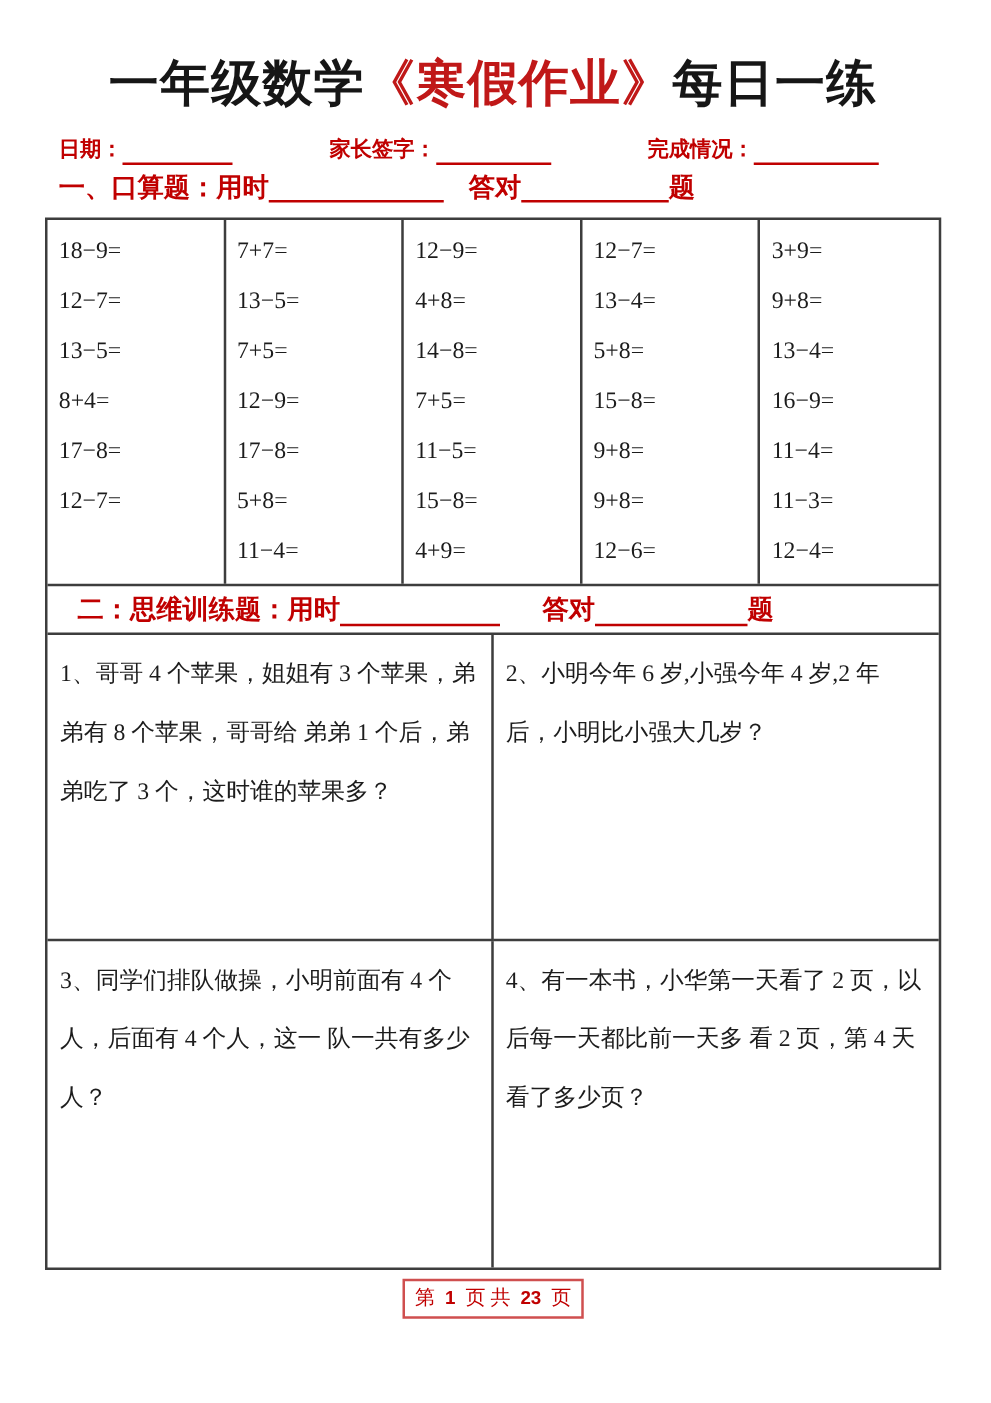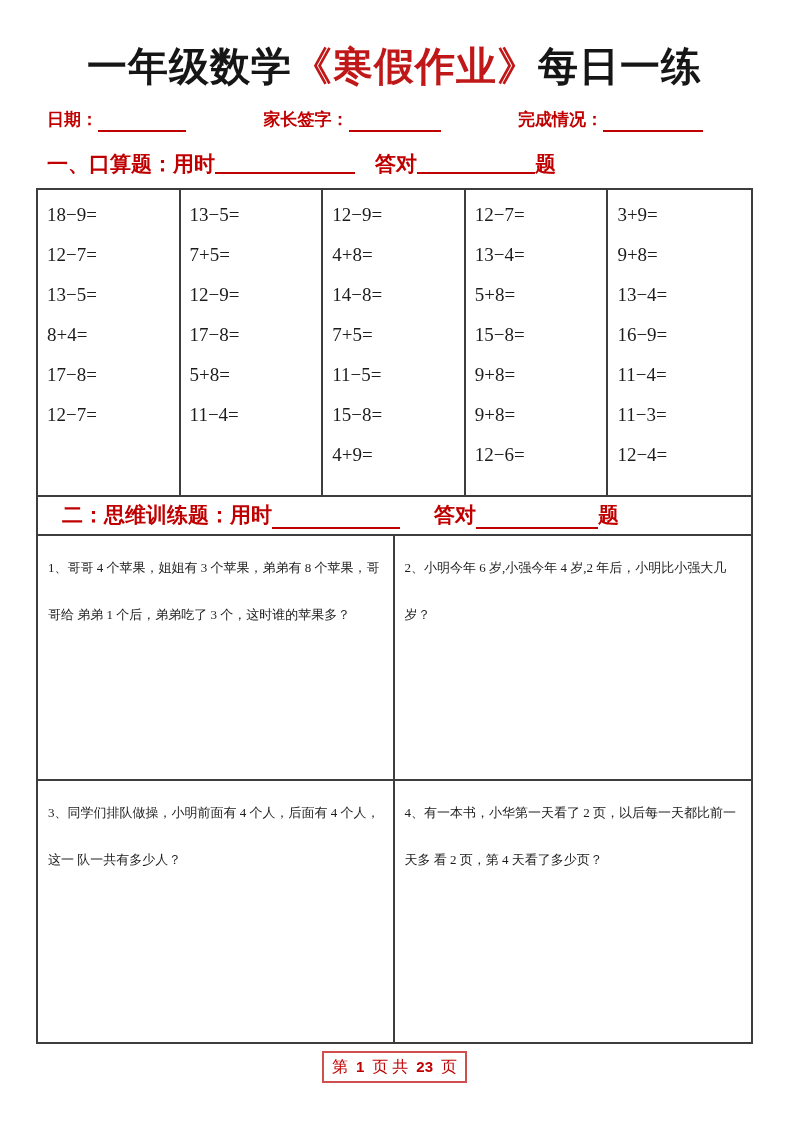--- a/index.html
+++ b/index.html
@@ -43,46 +43,46 @@
     display: inline-block;
     border-bottom: 2px solid #c00000;
     height: 20px;
   }
   .b-88  { width: 88px; }
   .b-100 { width: 100px; }
   .b-92  { width: 92px; }
 
   
   .sec-header {
-    margin: 18px 0 0 11px;
+    margin: 4px 0 0 11px;
     color: #c00000;
     font-weight: bold;
     font-size: 21px;
     line-height: 28px;
     display: flex;
-    align-items: flex-start;
+    align-items: center;
   }
   .sec-header .blank { height: 24px; }
   .b-140 { width: 140px; }
   .b-118 { width: 118px; }
   .gap-20 { margin-left: 20px; }
 
   
   .grid-wrapper {
     margin-top: 10px;
     border: 2px solid #3d3d3d;
   }
 
   .oral-grid {
     display: grid;
     grid-template-columns: repeat(5, 1fr);
   }
   .oral-col {
     border-right: 2px solid #3d3d3d;
-    padding: 5px 2px 20px 9px;
+    padding: 5px 2px 6px 9px;
   }
   .oral-col:last-child { border-right: none; }
   .oral-col p {
     font-size: 19px;
     line-height: 40px;
     color: #1c1c1c;
     white-space: nowrap;
   }
 
   .sec2-row {
@@ -101,21 +101,21 @@
   .b-122 { width: 122px; }
   .gap-34 { margin-left: 34px; }
 
   .word-grid {
     display: grid;
     grid-template-columns: 1fr 1fr;
     grid-template-rows: 245px 261px;
   }
   .wcell {
     padding: 8px 12px 0 10px;
-    font-size: 13px;
+    font-size: 19px;
     line-height: 47px;
     color: #1c1c1c;
   }
   .wcell.brdr-r { border-right: 2px solid #3d3d3d; }
   .wcell.brdr-b { border-bottom: 2px solid #3d3d3d; }
 
   
   .footer-wrap {
     margin-top: 7px;
     display: flex;
@@ -173,20 +173,21 @@
       <div class="oral-grid">
         <div class="oral-col">
           <p>18−9=</p>
           <p>12−7=</p>
           <p>13−5=</p>
           <p>8+4=</p>
           <p>17−8=</p>
           <p>12−7=</p>
         </div>
         <div class="oral-col">
+          <p>7+7=</p>
           <p>13−5=</p>
           <p>7+5=</p>
           <p>12−9=</p>
           <p>17−8=</p>
           <p>5+8=</p>
           <p>11−4=</p>
         </div>
         <div class="oral-col">
           <p>12−9=</p>
           <p>4+8=</p>

